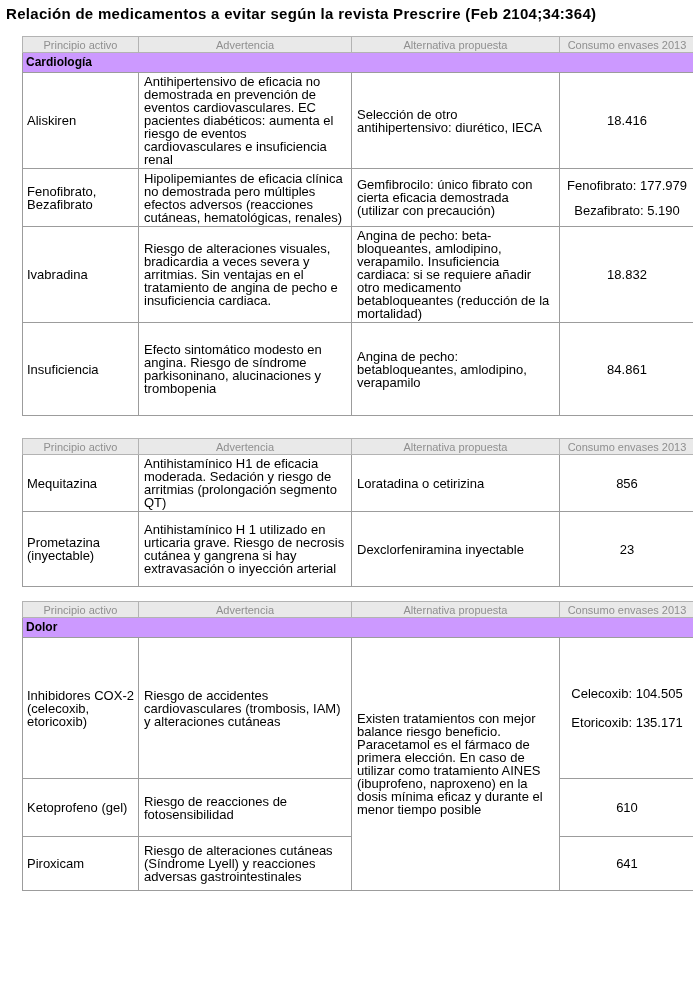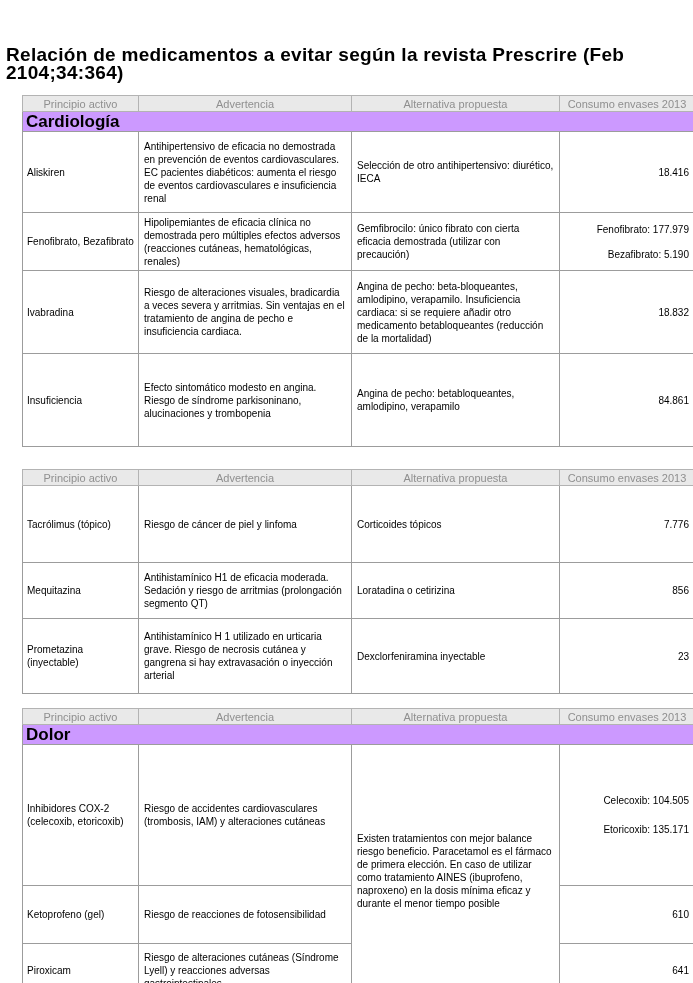--- a/index.html
+++ b/index.html
@@ -7,26 +7,25 @@
     padding: 0;
     background: #ffffff;
     width: 693px;
     height: 983px;
     overflow: hidden;
     font-family: "Liberation Sans", sans-serif;
     color: #000;
   }
   .page { width: 693px; height: 983px; }
   .doc-title {
-    font-size: 19px;
+    font-size: 15px;
     font-weight: bold;
     letter-spacing: 0.3px;
     padding: 5px 4px 0 6px;
     line-height: 18px;
-    margin-top: 41px;
   }
   table.med-table {
     border-collapse: collapse;
     table-layout: fixed;
     width: 672px;
     margin-left: 22px;
     border: 1px solid #fca5a5;
   }
   .t1 { margin-top: 13px; }
   .t2 { margin-top: 22px; }
@@ -42,40 +41,40 @@
     font-size: 11px;
     border: 1px solid #b3b3b3;
     height: 15px;
     padding: 0 2px;
     text-align: center;
     overflow: hidden;
     white-space: nowrap;
   }
   td {
     border: 1px solid #9c9c9c;
-    font-size: 10px;
+    font-size: 13px;
     line-height: 13px;
     vertical-align: middle;
     padding: 2px 5px;
     overflow: hidden;
   }
   tr.section-row td {
     background: #cc99ff;
     font-weight: bold;
-    font-size: 17px;
+    font-size: 12px;
     height: 17px;
     padding: 1px 3px;
     color: #000;
   }
   td.principio {
     font-weight: normal;
     padding-left: 4px;
     padding-right: 2px;
   }
-  td.consumo { text-align: right; }
+  td.consumo { text-align: center; }
   td.consumo .line2 { margin-top: 12px; }
   td.consumo .line2-wide { margin-top: 16px; }
   td.alternativa, td.advertencia { text-align: left; }
 </style>
 </head>
 <body>
 
 <div class="page">
 
   <div class="doc-title">Relación de medicamentos a evitar según la revista Prescrire (Feb 2104;34:364)</div>
@@ -140,28 +139,20 @@
         <col class="c3">
         <col class="c4">
       </colgroup>
     <tbody>
         <tr>
       <th>Principio activo</th>
       <th>Advertencia</th>
       <th>Alternativa propuesta</th>
       <th>Consumo envases 2013</th>
     </tr>
-    <tr style="height:77px">
-      <td class="principio">Tacrólimus (tópico)</td>
-      <td class="advertencia">Riesgo de cáncer de piel y linfoma</td>
-      <td class="alternativa">Corticoides tópicos</td>
-      <td class="consumo">
-            <div>7.776</div>
-          </td>
-    </tr>
     <tr style="height:56px">
       <td class="principio">Mequitazina</td>
       <td class="advertencia">Antihistamínico H1  de eficacia moderada. Sedación y riesgo de arritmias (prolongación segmento QT)</td>
       <td class="alternativa">Loratadina o cetirizina</td>
       <td class="consumo">
             <div>856</div>
           </td>
     </tr>
     <tr style="height:75px">
       <td class="principio">Prometazina (inyectable)</td>

